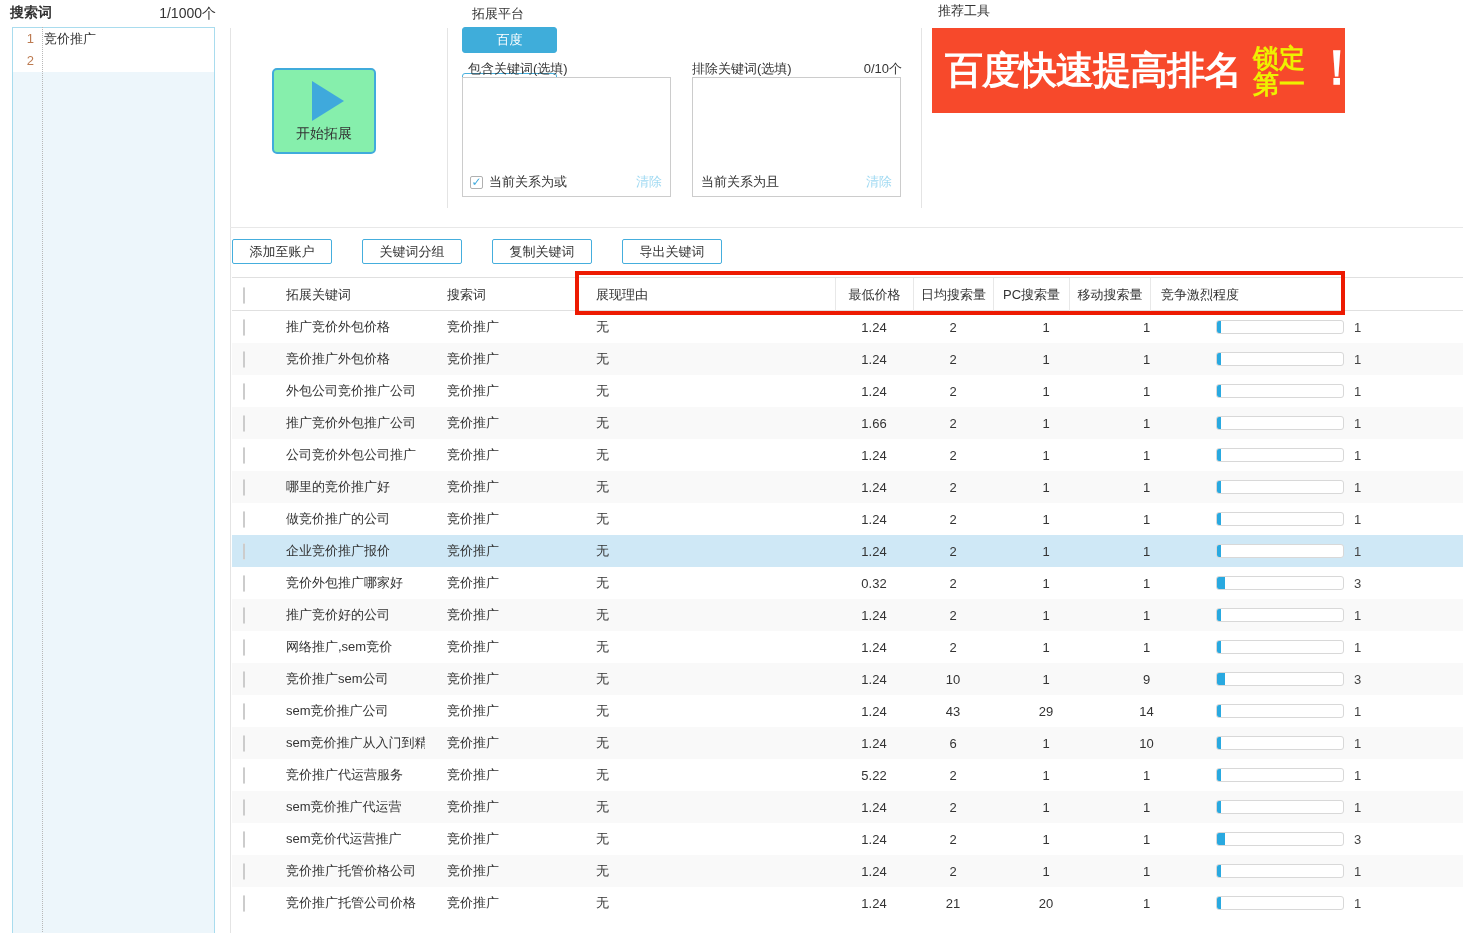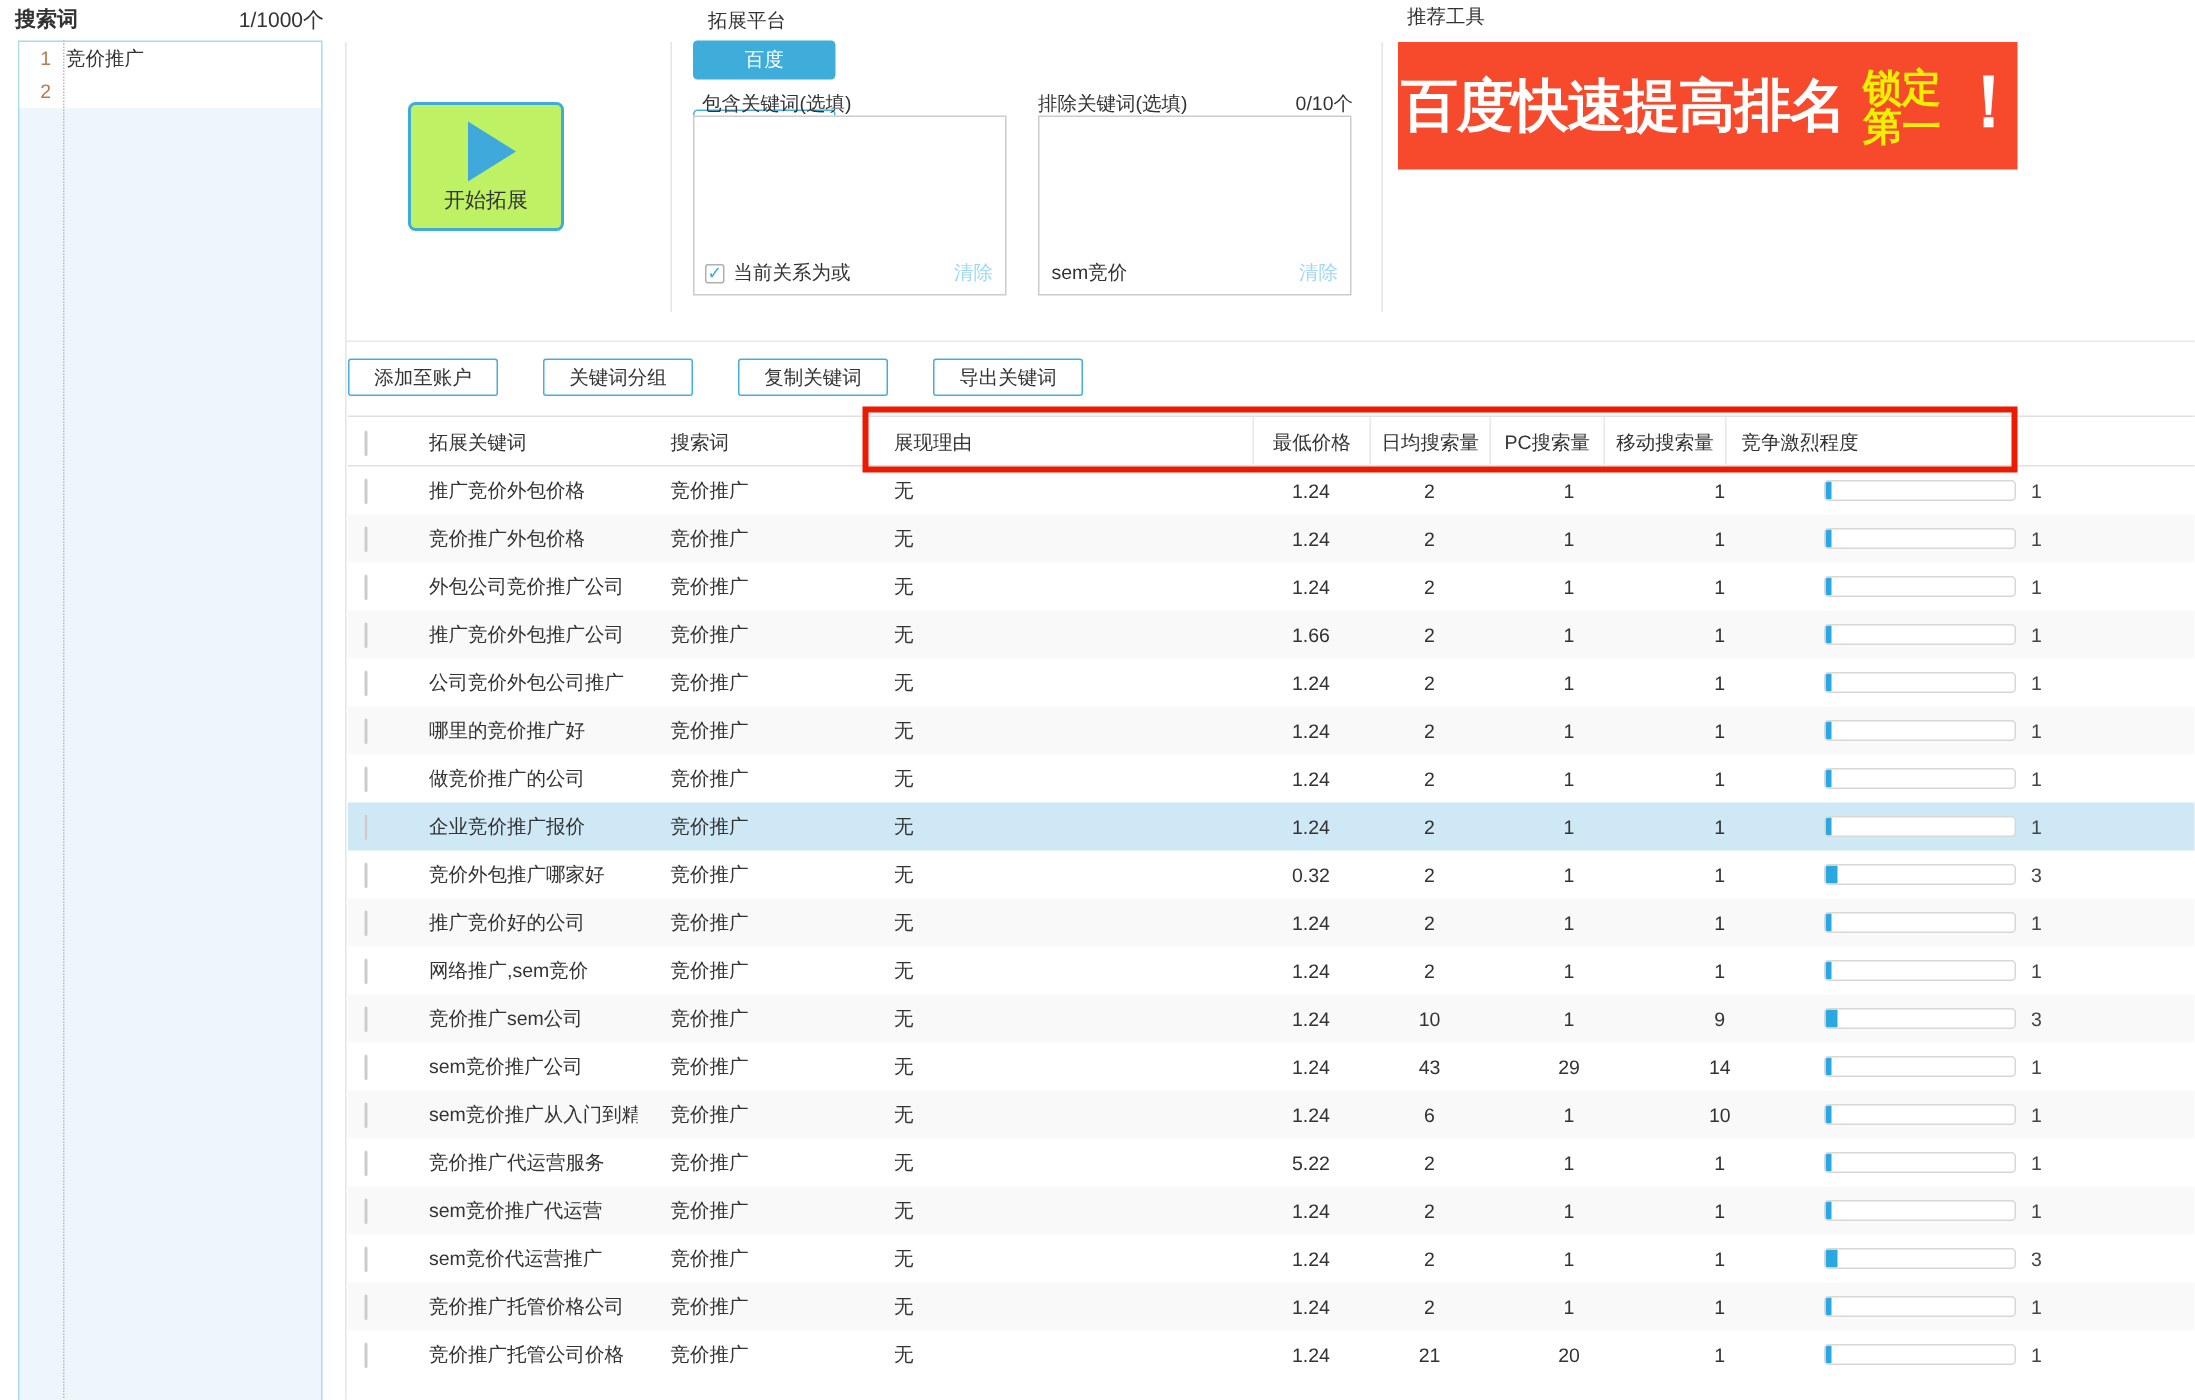--- a/index.html
+++ b/index.html
@@ -19,21 +19,21 @@
   .gutter-line { left:42px; top:27px; height:905px; border-left:1px dotted #b8b8b8; }
 
   
   .vdiv1 { left:230px; top:28px; height:905px; width:1px; background:#e4e4e4; }
   .vdiv2 { left:447px; top:28px; height:180px; width:1px; background:#e4e4e4; }
   .vdiv3 { left:921px; top:28px; height:180px; width:1px; background:#e4e4e4; }
   .hdiv  { left:230px; top:227px; width:1233px; height:1px; background:#e8e8e8; }
 
   
   .start-btn { left:272px; top:68px; width:104px; height:86px; border:2px solid #40abdb;
-    border-radius:5px; background:#bef264; cursor:pointer; text-align:center; }
+    border-radius:5px; background:#86efac; cursor:pointer; text-align:center; }
   .play-tri { width:0; height:0; border-left:32px solid #3fa9dc; border-top:20px solid transparent;
     border-bottom:20px solid transparent; margin:11px auto 4px 38px; }
   .start-label { font-size:14px; }
   .platform-label { left:472px; top:5px; }
   .platform-row { left:462px; top:27px; display:flex; gap:20px;flex-direction:column; }
   .platform-btn { width:95px; height:26px; border:1px solid #48b0dd; border-radius:3px;
     background:#fff; color:#c2410c; font-size:13px; font-family:inherit; cursor:pointer; }
   .platform-btn.selected { background:#3fadda; border-color:#3fadda; color:#fff; }
   .include-label { left:468px; top:60px; }
   .exclude-label { left:692px; top:60px; }
@@ -45,21 +45,21 @@
   .cbx { width:13px; height:13px; border:1px solid #b0b0b0; border-radius:2px; background:#fff;
     color:#3fa9dc; font-size:12px; line-height:11px; text-align:center; font-weight:bold; flex:none; }
   .rel-label { margin-left:6px; }
   .kw-box.exc .rel-label { margin-left:1px; }
   .clear-link { margin-left:auto; color:#9fd9f2; cursor:pointer; }
 
   
   .tools-label { left:938px; top:2px; }
   .banner { left:932px; top:28px; width:413px; height:85px; background:#f7492b;
     display:flex; align-items:center; cursor:pointer; }
-  .banner-main { color:#fff; font-weight:bold; font-size:38px; margin-left:2px;
+  .banner-main { color:#fff; font-weight:bold; font-size:38px; margin-left:13px;
     letter-spacing:-1px; white-space:nowrap; }
   .banner-badge { margin-left:12px; color:#eef000; font-weight:bold; font-size:26px;
     line-height:26px; white-space:nowrap; }
   .banner-exclaim { color:#fff; font-weight:bold; font-size:48px; margin-left:8px; margin-top:-6px; }
 
   
   .actions-row { left:232px; top:239px; display:flex; gap:30px; }
   .action-btn { width:100px; height:25px; border:1px solid #45aedd; border-radius:2px;
     background:#fff; font-size:13px; font-family:inherit; color:#333; cursor:pointer; }
 
@@ -135,21 +135,21 @@
 
 <div class="abs kw-box inc">
   <div class="kw-box-bottom">
     <span class="cbx">✓</span>
     <span class="rel-label">当前关系为或</span>
     <span class="clear-link">清除</span>
   </div>
 </div>
 <div class="abs kw-box exc">
   <div class="kw-box-bottom">
-    <span class="rel-label">sem竞价</span>
+    <span class="rel-label">当前关系为且</span>
     <span class="clear-link">清除</span>
   </div>
 </div>
 
 <div class="abs tools-label">推荐工具</div>
 <div class="abs banner">
   <span class="banner-main">百度快速提高排名</span>
   <span class="banner-badge">
     <span>锁定</span><br>
     <span>第一</span>

